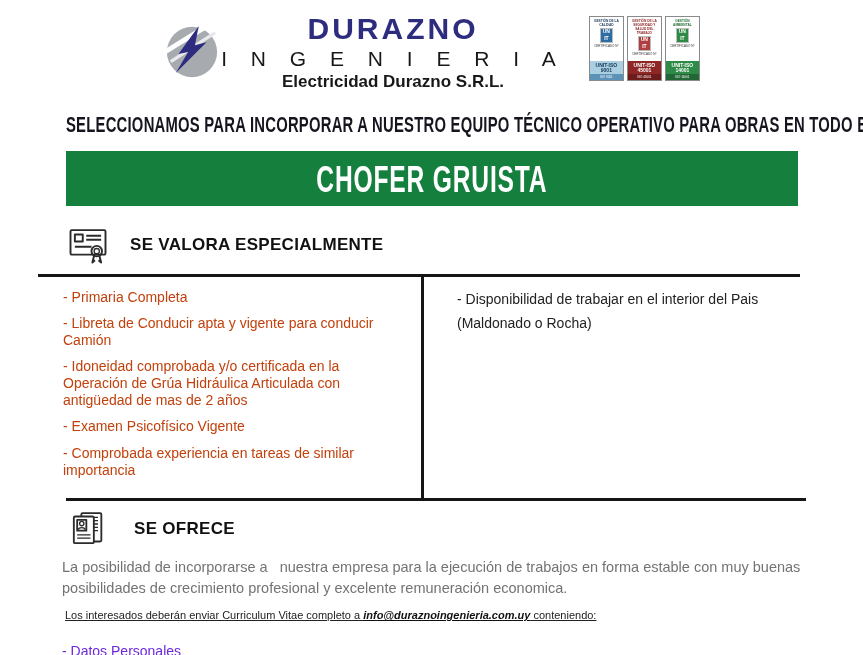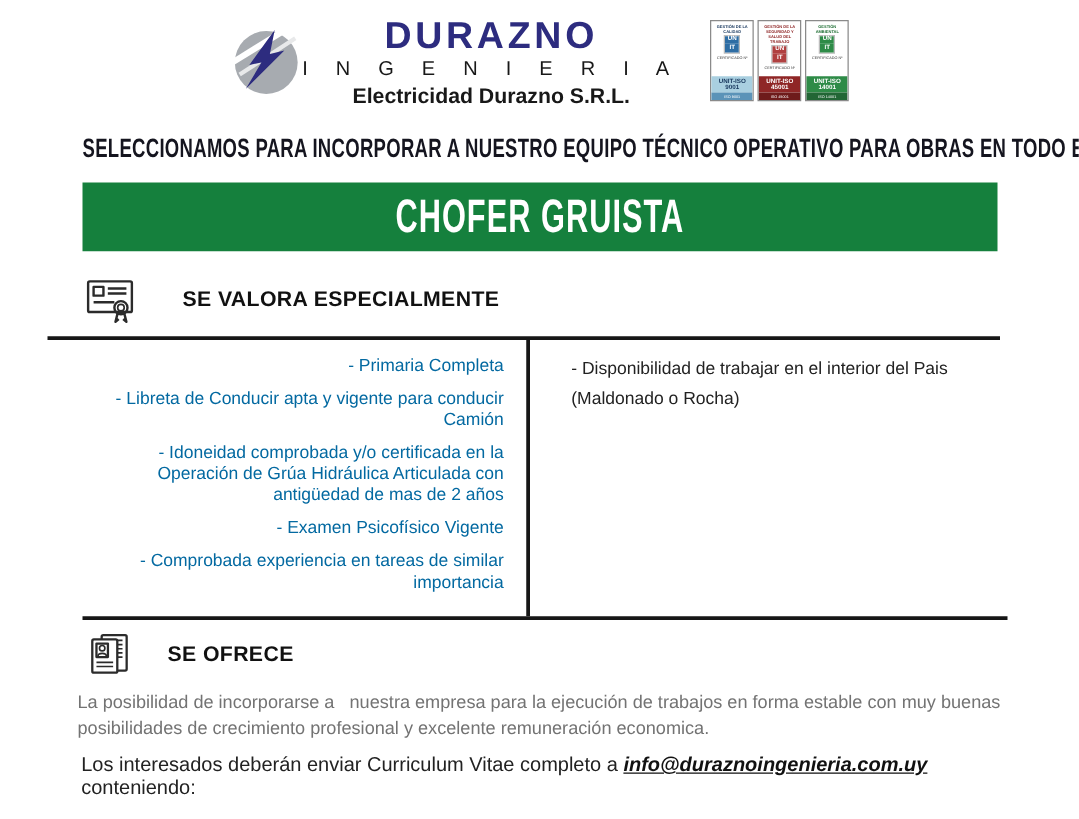--- a/index.html
+++ b/index.html
@@ -11,21 +11,21 @@
     color:#1d1d1d;
     overflow:hidden;
     position:relative;
   }
 
   
   .header { display:flex; justify-content:center; align-items:flex-start; padding-top:14px; gap:24px; }
   .logo-wrap { display:flex; align-items:center; }
   .logo-text { text-align:center; }
   .brand { font-size:30px; font-weight:bold; letter-spacing:3px; color:#2d2c7f; line-height:1; }
-  .subbrand { font-size:16px; letter-spacing:9px; color:#181818; margin-top:4px; line-height:1; }
+  .subbrand { font-size:21px; letter-spacing:9px; color:#181818; margin-top:4px; line-height:1; }
   .tagline { font-size:17px; font-weight:bold; color:#181818; margin-top:4px; line-height:1; }
 
   .badges { display:flex; gap:3px; align-items:stretch; margin-top:2px; }
   .badge { width:35px; height:65px; border:1px solid #8a8a8a; background:#fff; display:flex; flex-direction:column; align-items:center; overflow:hidden; }
   .badge-title { font-size:3.2px; font-weight:bold; text-align:center; padding:1.5px 1px 0; line-height:1.25; min-height:9px; }
   .unit-box { margin-top:1px; width:13px; display:flex; flex-direction:column; border:1px solid #bbb; }
   .unit-cell { height:6.5px; display:flex; align-items:center; justify-content:center; font-size:5px; font-weight:bold; color:#fff; line-height:1; }
   .badge-cert { font-size:3px; margin-top:2px; text-align:center; color:#333; line-height:1.2; }
   .badge-iso { width:100%; margin-top:auto; font-weight:bold; font-size:5px; text-align:center; padding:2px 0 1.5px; line-height:1; }
   .badge-sub { width:100%; font-size:3px; text-align:center; padding:1.5px 0; color:#ffffff; line-height:1; }
@@ -55,36 +55,36 @@
   }
   .banner { margin:15px 65px 0 66px; height:55px; display:flex; align-items:center; justify-content:center; }
   .banner-title {
     color:#fff; font-size:30px; font-weight:bold; letter-spacing:1px;
     white-space:nowrap; transform:scale(0.82,1.25);
   }
 
   
   .section-headers { display:flex; align-items:center; margin:18px 0 8px 66px; }
   .sh-left { display:flex; align-items:center; gap:24px; width:372px; }
-  .sh-right { display:flex; align-items:center; gap:36px; }
+  .sh-right { display:flex; align-items:center; gap:20px; }
   .sh-title { font-weight:bold; font-size:17px; letter-spacing:0.3px; color:#111; }
   .sec-icon { flex:0 0 auto; }
 
   
   .columns-wrap { margin:0 63px 0 38px; border-top:3px solid #161616; display:flex; }
   .col-left { width:386px; border-right:3px solid #161616; padding:12px 18px 10px 25px; min-height:138px; }
   .col-right { flex:1; padding:14px 10px 0 33px; }
-  .req-item { font-size:14px; margin-bottom:9px; line-height:1.22; color:#0369a1;text-align:right; }
+  .req-item { font-size:14px; margin-bottom:9px; line-height:1.22; color:#c2410c; }
   .val-line { font-size:14px; color:#222; margin-bottom:8px; }
   .bottom-rule { margin:0 57px 0 66px; height:3px; background:#161616; }
 
   
   .ofrece-header { display:flex; align-items:center; gap:26px; margin:8px 0 0 68px; }
   .paragraph { margin:8px 58px 0 62px; font-size:14.5px; line-height:1.5; white-space:pre-wrap; color:#737373; }
-  .cv-intro { margin:9px 58px 0 65px; font-size:16px; color:#222; }
+  .cv-intro { margin:9px 58px 0 65px; font-size:11px; color:#222;text-decoration:underline; }
   .email-link { font-weight:bold; font-style:italic; text-decoration:underline; color:#111; }
   .cv-list { margin:21px 0 0 62px; font-size:14px; line-height:1.3; color:#6d28d9; }
   .cv-item { margin-bottom:4px; }
 
   svg { display:block; }
 </style>
 </head>
 <body>
 
 <div class="header">

